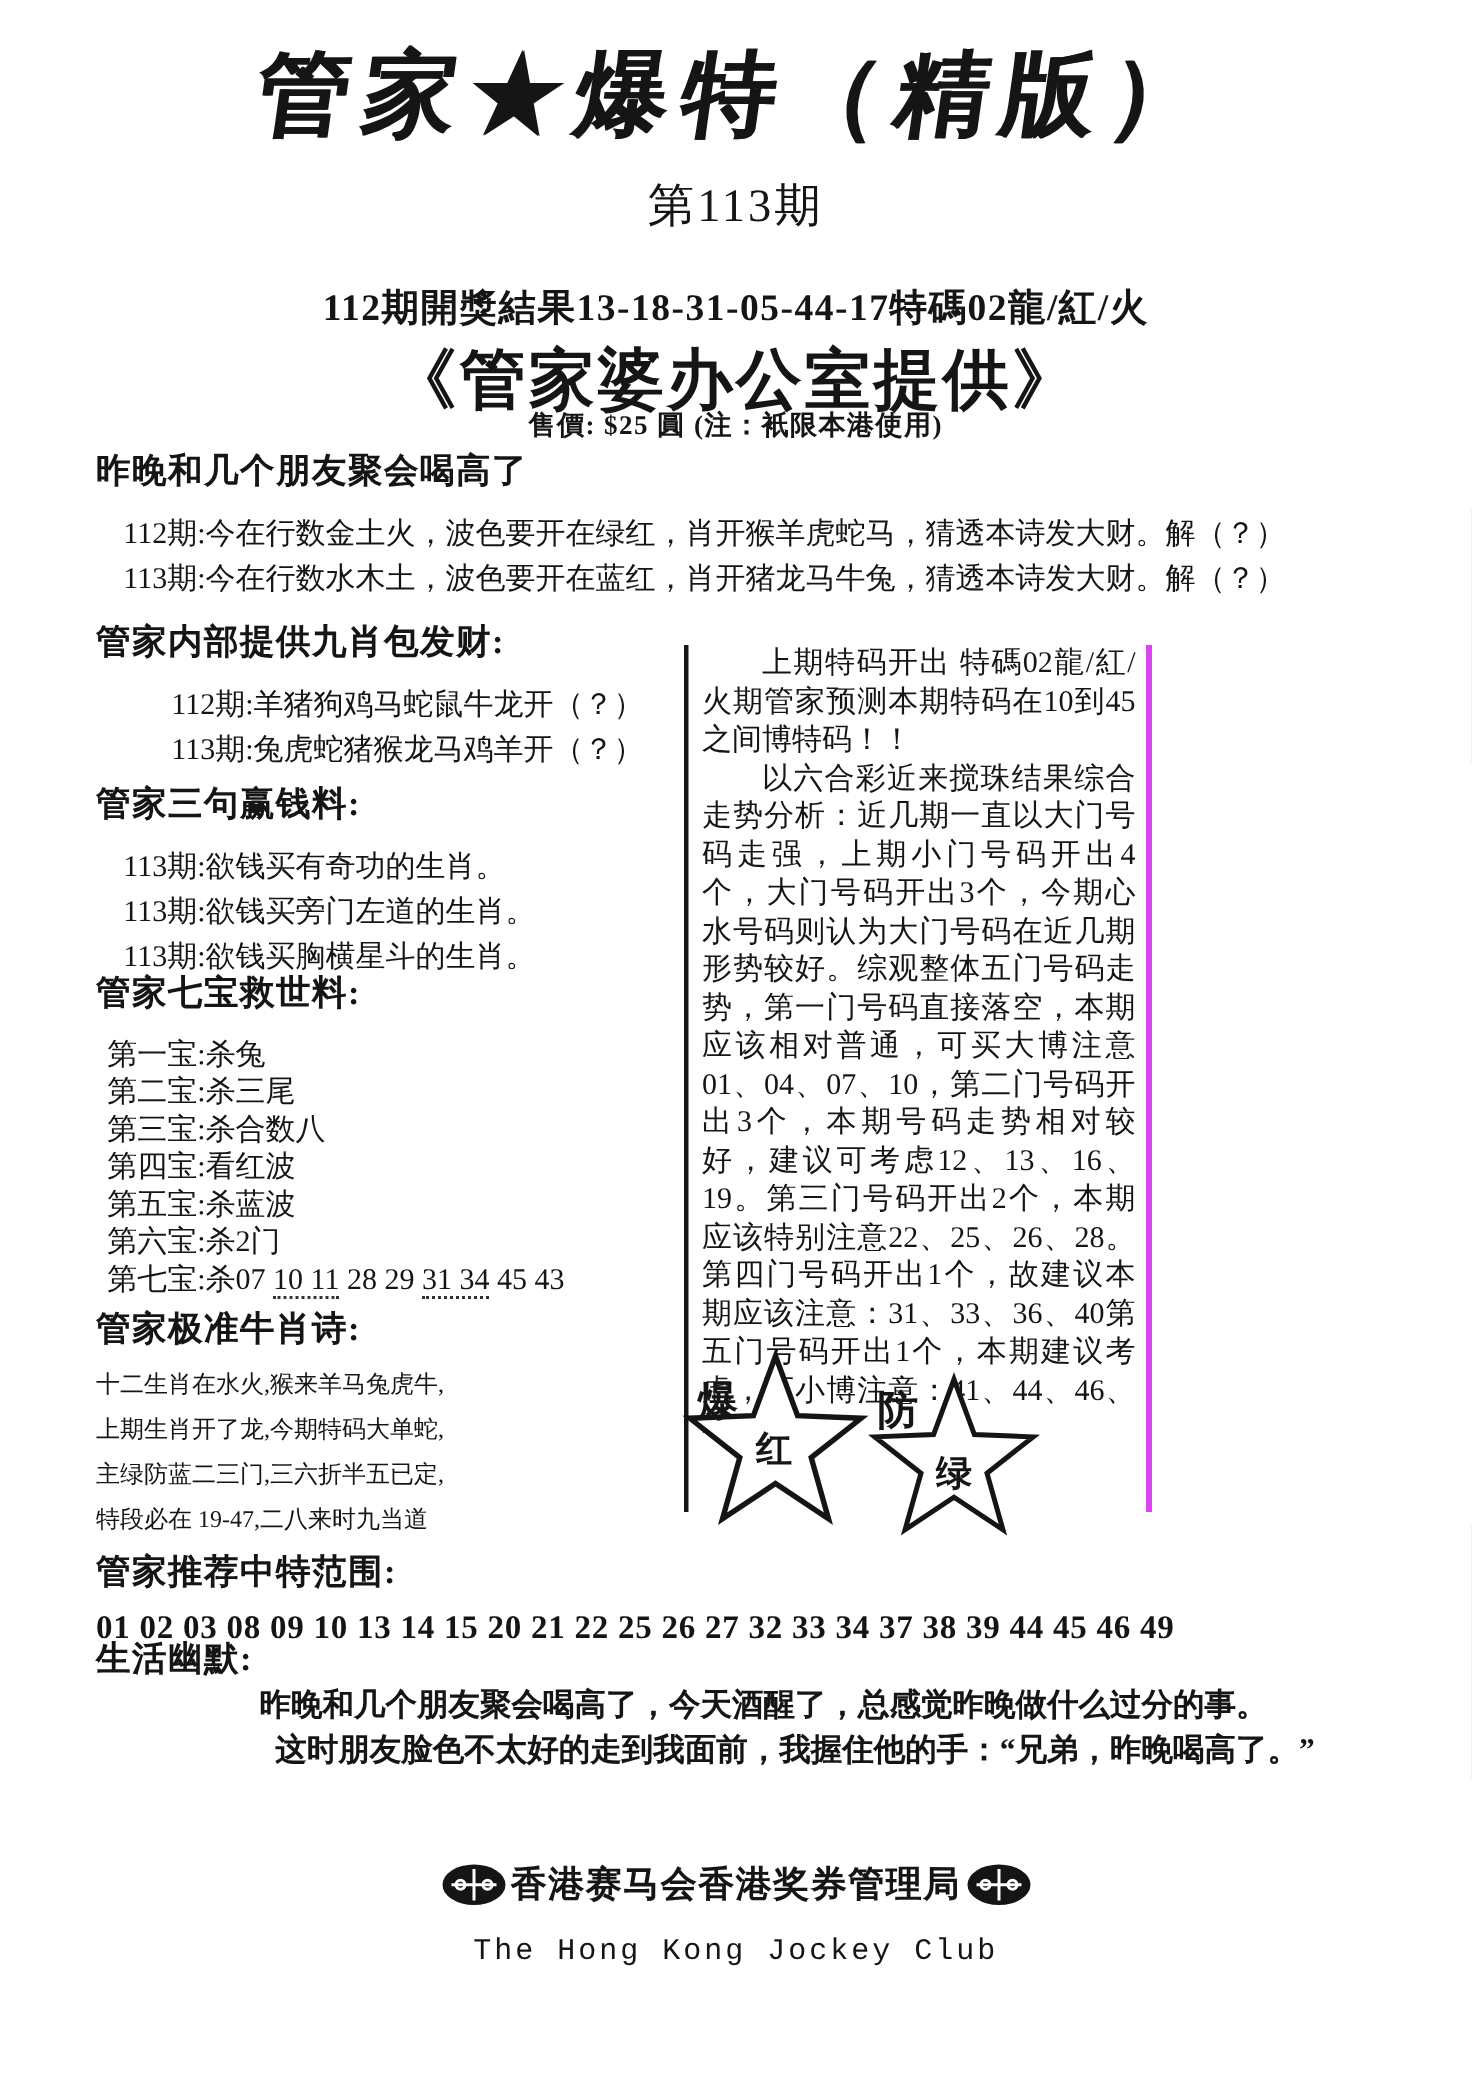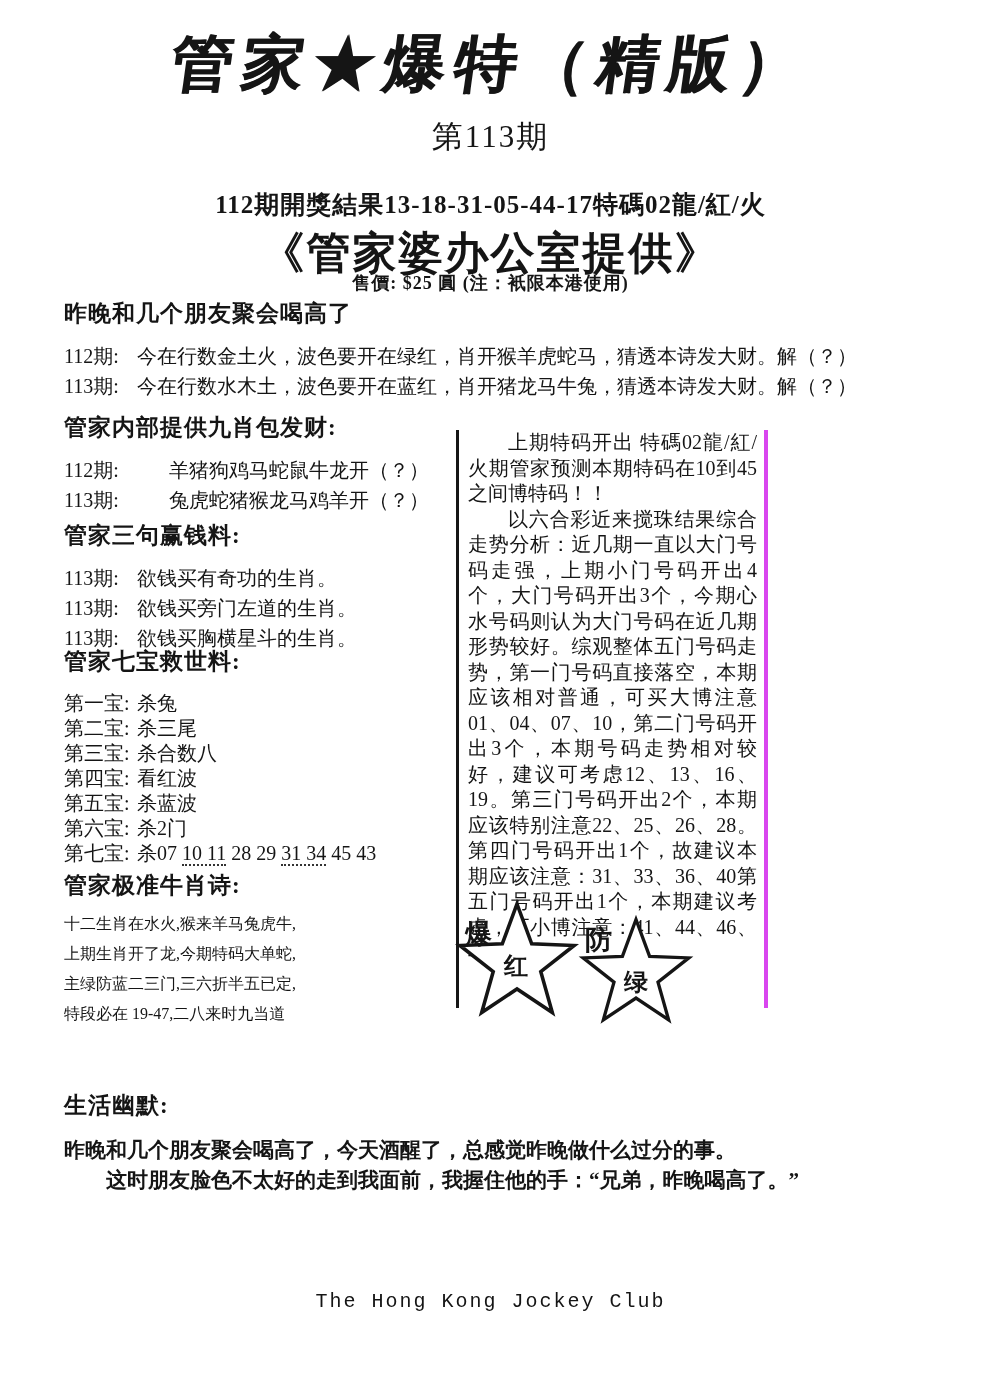--- a/index.html
+++ b/index.html
@@ -17,36 +17,36 @@
   .issue{top:116px;font-size:31px;letter-spacing:2px;}
   .drawtime{top:149px;font-size:25px;font-weight:bold;letter-spacing:1px;}
   .lastresult{top:188px;font-size:25px;font-weight:bold;letter-spacing:1px;}
   .provider{top:224px;font-size:44px;font-weight:bold;letter-spacing:2px;}
   .price{top:271px;font-size:18px;font-weight:bold;letter-spacing:1px;text-align:center;}
 
   .sec{left:64px;}
   .sec-h{font-size:23px;font-weight:bold;letter-spacing:1px;}
   .rows{margin-top:12px;}
   .row{display:flex;font-size:20px;line-height:30px;}
-  .row .lbl{flex:0 0 73px;}
+  .row .lbl{flex:0 0 73px;text-align:right;}
   .lblw .lbl{flex:0 0 105px;}
   .tight .row{line-height:25px;}
   .dotted-u{border-bottom:2px dotted #333;}
 
   .sec1{top:298px;width:860px;}
   .sec2{top:412px;width:400px;}
   .sec3{top:520px;width:400px;}
   .sec4{top:646px;width:400px;}
   .sec4 .rows{margin-top:14px;}
   .sec5{top:870px;width:400px;}
   .poem{margin-top:8px;font-size:16px;line-height:30px;}
   .sec6{top:1032px;width:880px;}
   .numbers{margin-top:9px;font-size:22px;font-weight:600;letter-spacing:0.5px;}
   .sec7{top:1090px;width:890px;}
-  .humor{margin-top:14px;font-size:21px;font-weight:bold;line-height:30px;}
+  .humor{font-size:21px;font-weight:bold;line-height:30px;text-align:center;}
   .humor .ind{padding-left:42px;}
 
   .panel{
     left:456px;top:430px;width:312px;height:578px;box-sizing:border-box;
     border-left:3px solid #161616;border-right:4px solid #d946ef;
     padding:0 7px 0 9px;
   }
   .panel p{margin:0;font-size:20px;line-height:25.5px;text-align:justify;text-indent:2em;}
   .star-wrap{position:absolute;}
   .star-label{position:absolute;font-size:27px;font-weight:bold;}
@@ -174,24 +174,49 @@
 
     <div class="star-wrap" style="left:116px;top:484px;">
       <span class="star-label" style="left:10px;top:8px;">防</span>
       <svg width="122" height="122" viewBox="-66 -66 132 132">
         <polygon points="0,-60 14.7,-20.2 57.1,-18.5 23.8,7.7 35.3,48.5 0,25 -35.3,48.5 -23.8,7.7 -57.1,-18.5 -14.7,-20.2" fill="#ffffff" stroke="#151515" stroke-width="3.6"></polygon>
       </svg>
       <span class="star-inner" style="left:49px;top:52px;">绿</span>
     </div>
   </div>
 
+  <div class="abs sec sec6">
+    <div class="sec-h">管家推荐中特范围:</div>
+    <div class="numbers">01 02 03 08 09 10 13 14 15 20 21 22 25 26 27 32 33 34 37 38 39 44 45 46 49</div>
+  </div>
 
   <div class="abs sec sec7">
     <div class="sec-h">生活幽默:</div>
     <div class="humor">
       <div>昨晚和几个朋友聚会喝高了，今天酒醒了，总感觉昨晚做什么过分的事。</div>
       <div class="ind">这时朋友脸色不太好的走到我面前，我握住他的手：“兄弟，昨晚喝高了。”</div>
     </div>
   </div>
 
+  <div class="abs footer-row">
+    <svg width="44" height="31" viewBox="0 0 44 31">
+      <ellipse cx="22" cy="15.5" rx="21" ry="13.5" fill="#151515"></ellipse>
+      <g stroke="#ffffff" stroke-width="2" fill="none">
+        <path d="M7 15.5 H37"></path>
+        <path d="M22 5 V26"></path>
+        <circle cx="13" cy="15.5" r="3"></circle>
+        <circle cx="31" cy="15.5" r="3"></circle>
+      </g>
+    </svg>
+    <span class="org-cn">香港赛马会香港奖券管理局</span>
+    <svg width="44" height="31" viewBox="0 0 44 31">
+      <ellipse cx="22" cy="15.5" rx="21" ry="13.5" fill="#151515"></ellipse>
+      <g stroke="#ffffff" stroke-width="2" fill="none">
+        <path d="M7 15.5 H37"></path>
+        <path d="M22 5 V26"></path>
+        <circle cx="13" cy="15.5" r="3"></circle>
+        <circle cx="31" cy="15.5" r="3"></circle>
+      </g>
+    </svg>
+  </div>
   <div class="abs ctr org-en">The Hong Kong Jockey Club</div>
 
 </div>
 
 </body></html>

